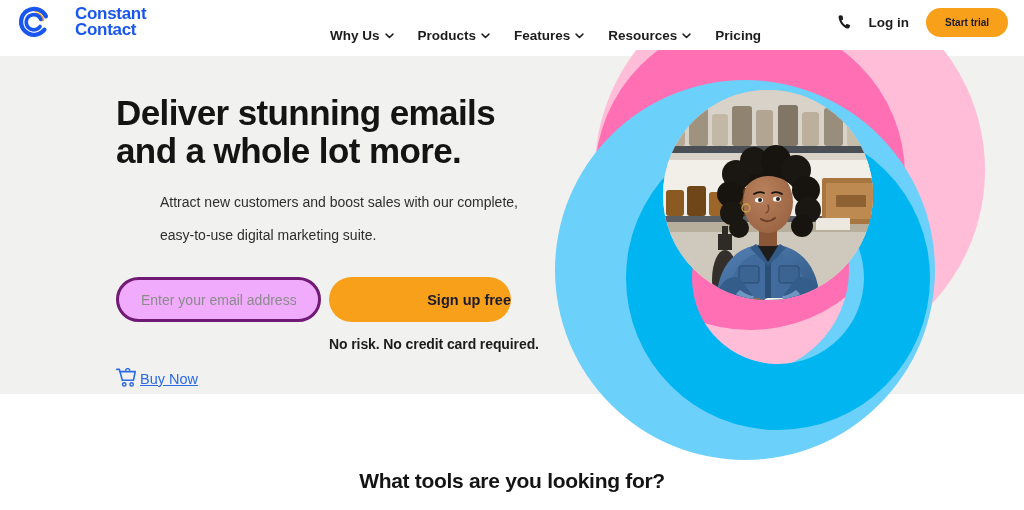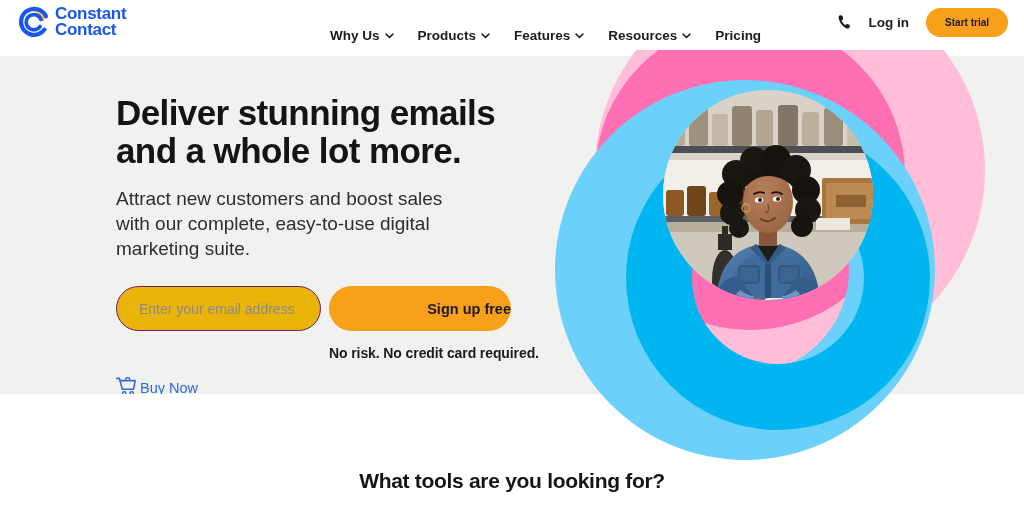--- a/index.html
+++ b/index.html
@@ -15,21 +15,21 @@
   
   .header {
     position: absolute; top: 0; left: 0;
     width: 1024px; height: 50px;
     background: #ffffff;
     display: flex; align-items: center;
     z-index: 40;
   }
   .logo-wrap {
     position: absolute; left: 18px; top: 5px;
-    display: flex; align-items: center; gap: 3px;
+    display: flex; align-items: center; gap: 23px;
   }
   .logo-mark { width: 34px; height: 34px; display: block; }
   .logo-text {
     font-size: 17px; font-weight: bold; line-height: 16.5px;
     color: #1856ED; letter-spacing: -0.3px;
   }
   .logo-text span { display: block; }
 
   .nav {
     position: absolute; left: 330px; top: 10px; height: 50px;
@@ -67,32 +67,33 @@
     background: #F1F1F0;
     overflow: visible;
   }
   .hero-copy { position: absolute; left: 116px; top: 38px; width: 440px; }
   .hero-title {
     font-size: 35px; font-weight: bold; line-height: 38px;
     color: #141414; letter-spacing: -0.6px;
   }
   .hero-sub {
     margin-top: 16px;
-    font-size: 19px; line-height: 25px; color: #2e2e2e;
+    font-size: 14px; line-height: 33px; color: #2e2e2e;
     max-width: 360px;
+    margin-left: 44px;
   }
   .form-row {
     margin-top: 25px;
     display: flex; align-items: center; gap: 8px;
   }
   .email-input {
     width: 205px; height: 45px;
-    border: 1px solid #701a75;
+    border: 3px solid #701a75;
     border-radius: 24px;
-    background: #eab308;
+    background: #f0abfc;
     padding: 16px 22px;
     font-size: 14px; color: #333;
     font-family: "Liberation Sans", sans-serif;
     outline: none;
   }
   .email-input::placeholder { color: #8b8b8b; }
   .btn-signup {
     width: 182px; height: 45px;
     background: #F9A01B; color: #1a1a2e;
     font-size: 14.5px; font-weight: bold;

